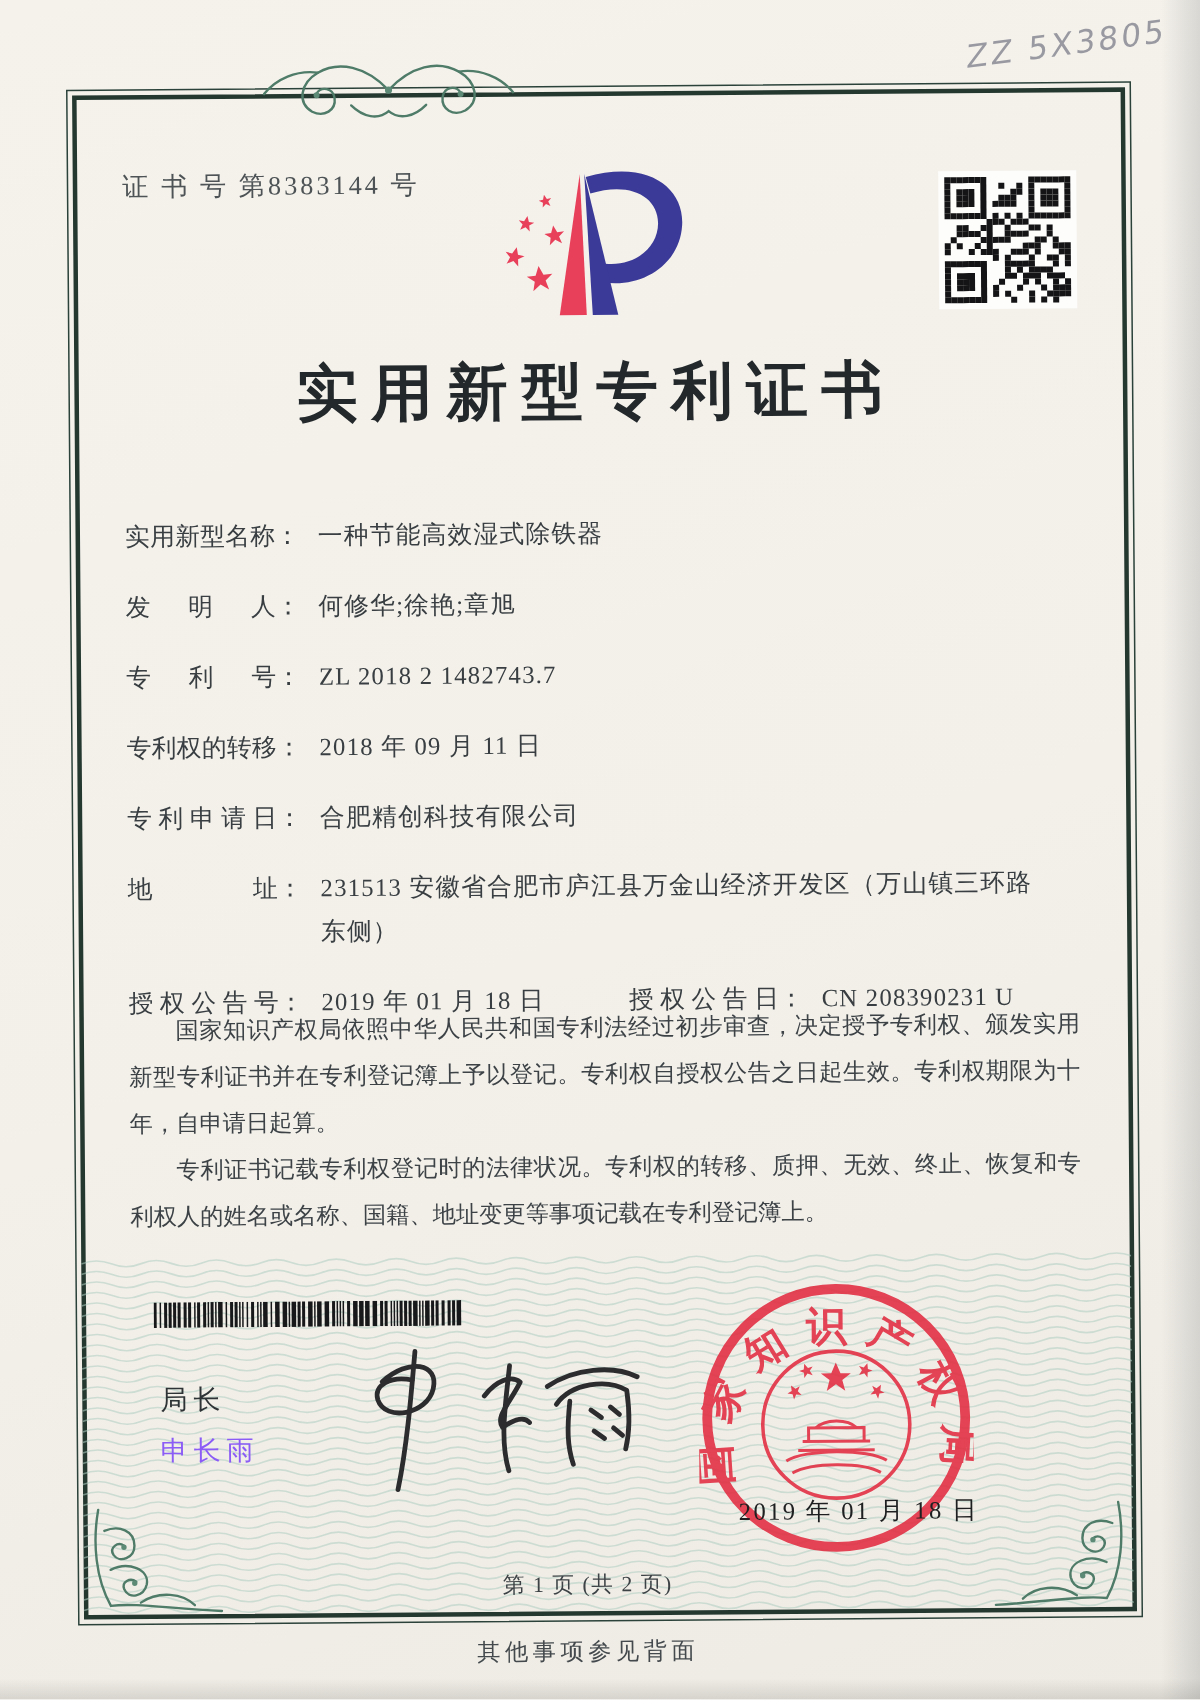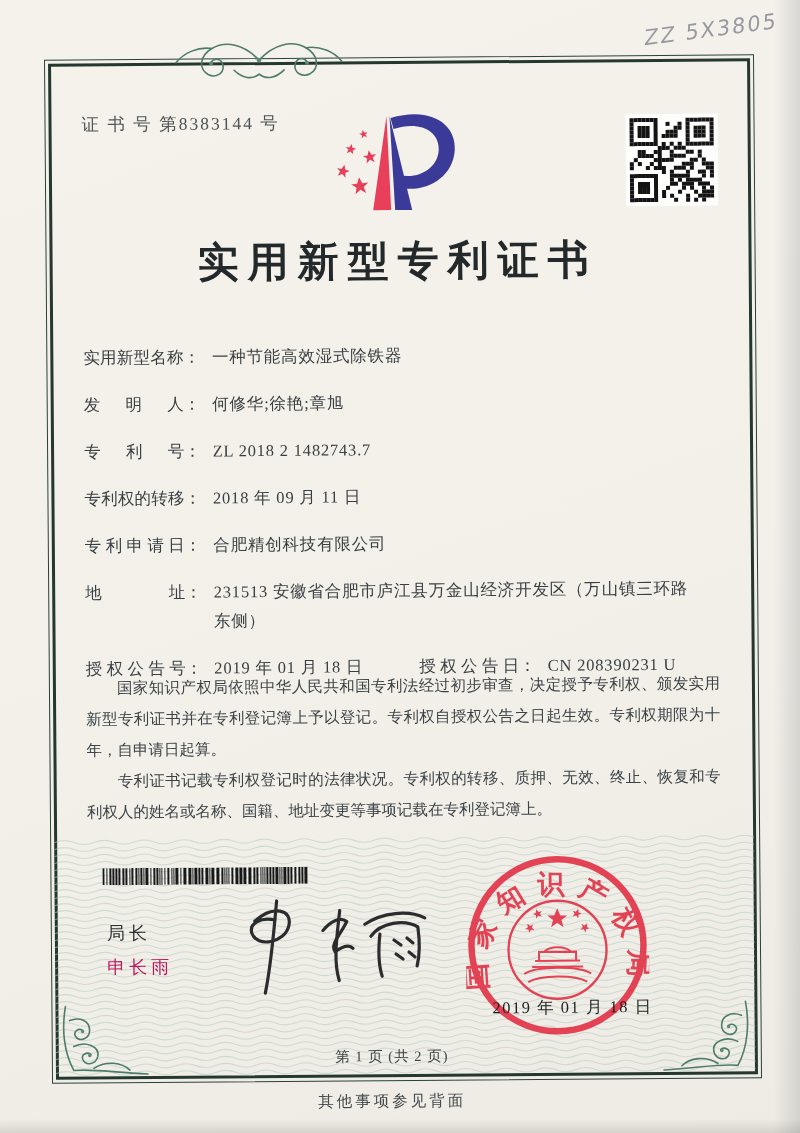--- a/index.html
+++ b/index.html
@@ -58,21 +58,21 @@
 
   .paras{position:absolute;left:85px;top:670px;width:634px;font-size:15.5px;
     line-height:31px;color:#3c4246;text-align:justify;}
   .paras p{margin:0;text-indent:2em;}
 
   .barcode{position:absolute;left:100px;top:866px;width:208px;height:17px;}
 
   .sig-title{position:absolute;left:104px;top:919px;font-size:18px;letter-spacing:4px;
     color:#2e3335;font-family:Liberation Serif, serif;}
   .sig-name{position:absolute;left:104px;top:953px;font-size:18px;letter-spacing:4px;
-    color:#be185d;font-family:"Liberation Sans","DejaVu Sans",sans-serif;}
+    color:#8b5cf6;font-family:"Liberation Sans","DejaVu Sans",sans-serif;}
   .sig-script{position:absolute;left:216px;top:892px;width:220px;height:108px;}
 
   .seal{position:absolute;left:463px;top:855px;width:183px;height:183px;opacity:.92;}
   .seal-date{position:absolute;left:489px;top:998px;font-size:16.5px;color:#1d1f20;
     letter-spacing:1.5px;white-space:nowrap;}
 
   .footer-page{position:absolute;left:0;top:1047px;width:776px;text-align:center;
     font-size:14.5px;color:#3c4245;letter-spacing:1px;}
   .back-note{position:absolute;left:0;top:1091px;width:776px;text-align:center;
     font-size:15.5px;color:#43494c;letter-spacing:3px;}

